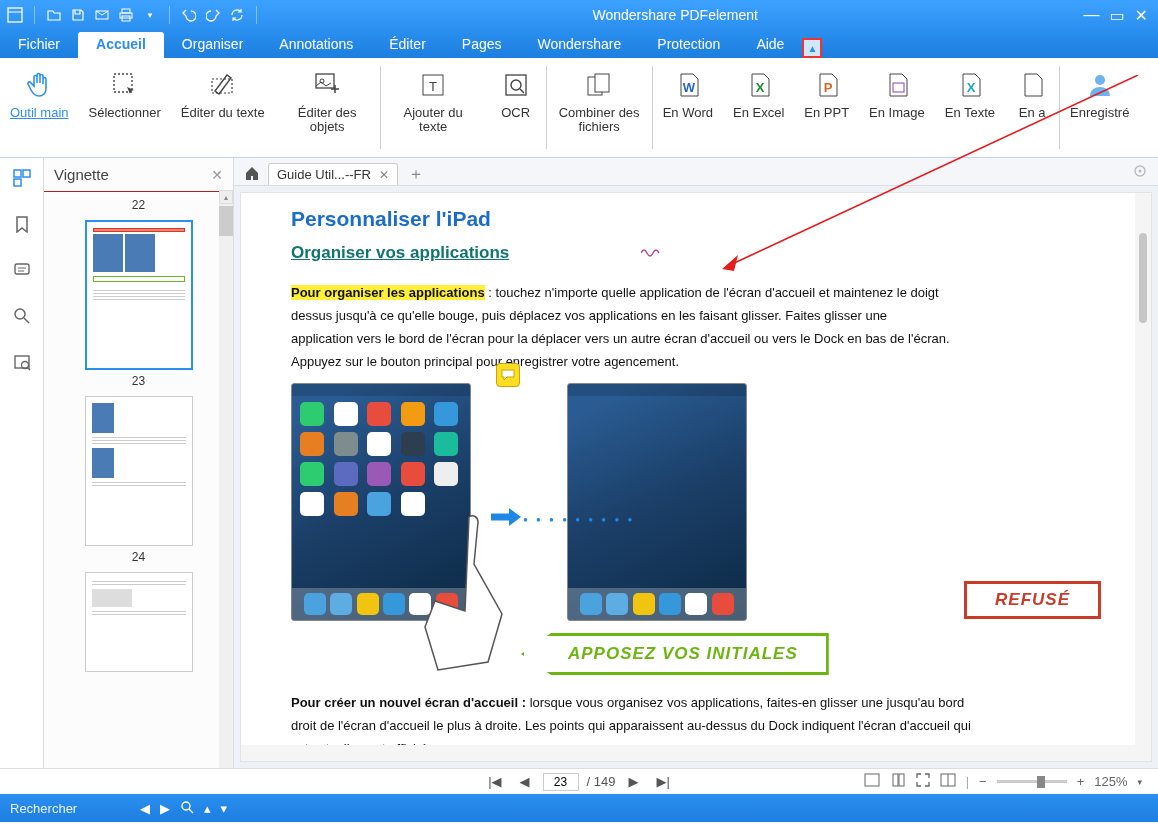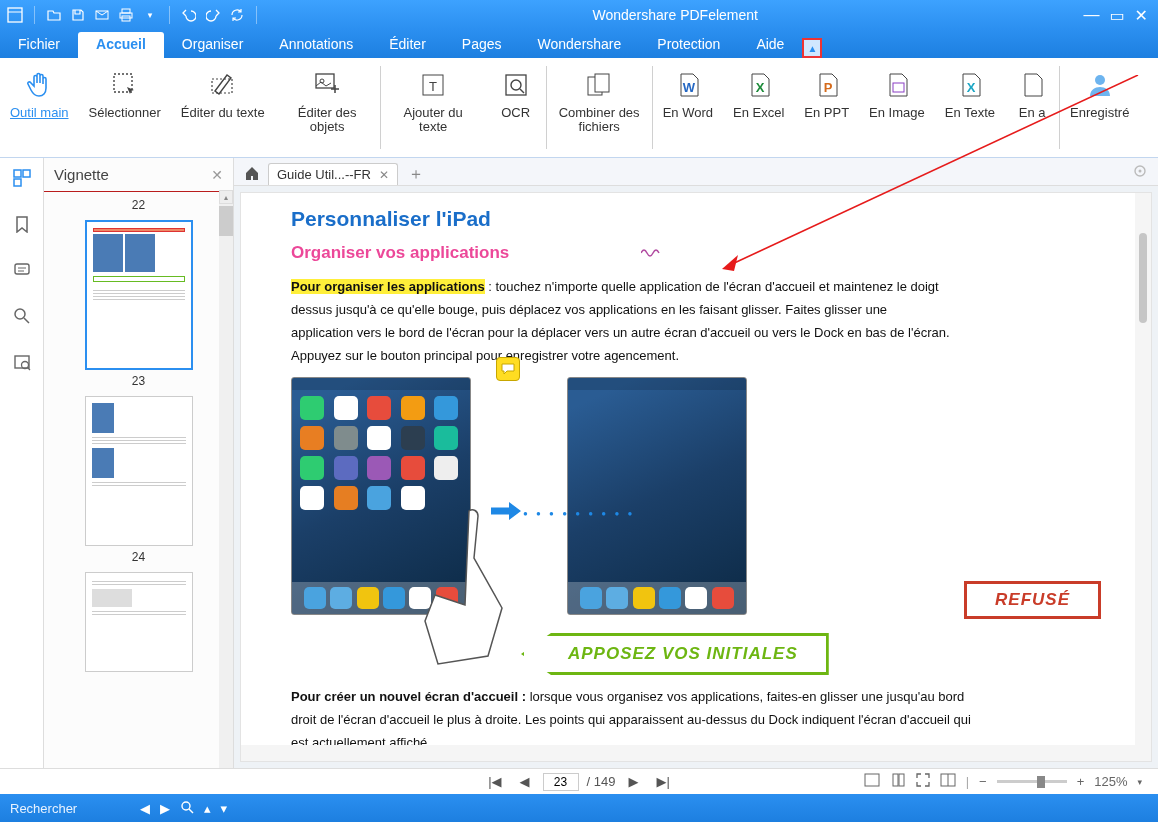--- a/index.html
+++ b/index.html
@@ -58,21 +58,21 @@
 .doctab .x { color:#888; font-size:12px; cursor:pointer; }
 .addtab { color:#888; font-size:16px; padding:0 6px; cursor:pointer; }
 .tab-gear { position:absolute; right:10px; top:5px; color:#bbb; cursor:pointer; }
 
 .page-view { flex:1; background:#fff; margin:6px; border:1px solid #e3e3e3; overflow:auto; padding:14px 50px; position:relative; }
 .page-view .scroll-right { position:absolute; right:0; top:0; bottom:0; width:16px; background:#f5f5f5; }
 .page-view .scroll-right .sb-thumb { position:absolute; top:40px; width:8px; left:4px; height:90px; background:#c6c6c6; border-radius:4px; }
 .page-view .scroll-bot { position:absolute; left:0; right:16px; bottom:0; height:16px; background:#f5f5f5; }
 
 h1.link { color:#1a6ec9; font-size:21px; font-weight:600; margin-bottom:12px; }
-h2.link { color:#ec4899; font-size:17px; font-weight:700; margin-bottom:12px; }
+h2.link { color:#0f766e; text-decoration:underline; font-size:17px; font-weight:700; margin-bottom:18px; }
 .hilite { background:#ffef3a; font-weight:700; }
 
 .ipad-row { display:flex; gap:18px; align-items:flex-start; margin:10px 0 16px; position:relative; }
 .ipad { width:180px; height:238px; border:1px solid #888; border-radius:3px; background:linear-gradient(155deg,#2a5c93 10%,#1b3f68 50%,#0c2944 100%); position:relative; overflow:hidden; }
 .ipad .status { height:12px; background:rgba(0,0,0,0.15); }
 .ipad .grid { display:grid; grid-template-columns:repeat(5,1fr); gap:6px; padding:6px 8px; }
 .ipad .appi { width:24px; height:24px; border-radius:5px; }
 .ipad .dock { position:absolute; bottom:0; left:0; right:0; height:32px; background:rgba(255,255,255,0.25); display:flex; justify-content:space-around; align-items:center; padding:0 10px;}
 .ipad .dock .appi { width:22px; height:22px; }
 .hand { position:absolute; left:130px; top:130px; }

